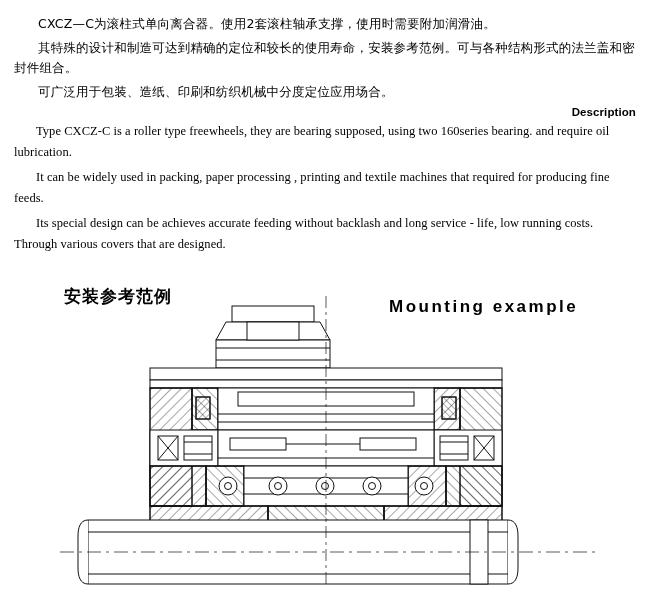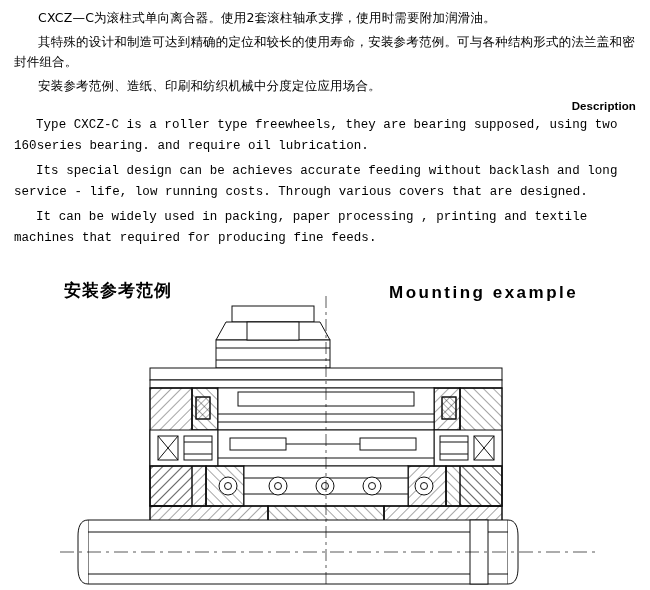--- a/index.html
+++ b/index.html
@@ -13,21 +13,21 @@
     font-family: "Liberation Sans", sans-serif;
     color: #000000;
     overflow: hidden;
     position: relative;
   }
   .page {
     width: 650px;
     height: 514px;
     position: relative;
     box-sizing: border-box;
-    padding: 8px 14px 0 14px;
+    padding: 14px 14px 0 14px;
   }
   .cn-para {
     font-family: "DejaVu Sans", sans-serif;
     font-size: 12.5px;
     line-height: 20px;
     margin: 0 0 4px 0;
     text-indent: 24px;
     letter-spacing: 0.2px;
   }
   .cn-para.first {
@@ -35,21 +35,21 @@
   }
   .section-title {
     font-family: "Liberation Sans", sans-serif;
     font-size: 11.5px;
     font-weight: bold;
     margin: 4px 0 3px 0;
     letter-spacing: 0.1px;
     text-align: right;
   }
   .en-para {
-    font-family: Liberation Mono, monospace;
+    font-family: Liberation Serif, serif;
     font-size: 12.5px;
     line-height: 21px;
     margin: 0 0 4px 0;
     text-indent: 22px;
     letter-spacing: 0.05px;
   }
   .headings {
     position: relative;
     height: 44px;
     margin-top: 22px;
@@ -59,21 +59,21 @@
     left: 50px;
     top: 8px;
     font-family: "DejaVu Sans", sans-serif;
     font-size: 17px;
     font-weight: bold;
     letter-spacing: 1px;
   }
   .heading-en {
     position: absolute;
     left: 375px;
-    top: 12px;
+    top: 20px;
     font-family: "Liberation Sans", sans-serif;
     font-size: 17px;
     font-weight: bold;
     letter-spacing: 2.5px;
   }
   .figure-wrap {
     position: absolute;
     left: 0;
     top: 292px;
     width: 650px;
@@ -83,27 +83,27 @@
     display: block;
   }
 </style>
 </head>
 <body>
 
 <div class="page">
 
   <p class="cn-para first">CXCZ—C为滚柱式单向离合器。使用2套滚柱轴承支撑，使用时需要附加润滑油。</p>
   <p class="cn-para">其特殊的设计和制造可达到精确的定位和较长的使用寿命，安装参考范例。可与各种结构形式的法兰盖和密封件组合。</p>
-  <p class="cn-para">安装参考范例、造纸、印刷和纺织机械中分度定位应用场合。</p>
+  <p class="cn-para">可广泛用于包装、造纸、印刷和纺织机械中分度定位应用场合。</p>
 
   <div class="section-title">Description</div>
 
   <p class="en-para">Type CXCZ-C is a roller type freewheels, they are bearing supposed, using two 160series bearing. and require oil lubrication.</p>
+  <p class="en-para">It can be widely used in packing, paper processing , printing and textile machines that required for producing fine feeds.</p>
   <p class="en-para">Its special design can be achieves accurate feeding without backlash and long service - life, low running costs. Through various covers that are designed.</p>
-  <p class="en-para">It can be widely used in packing, paper processing , printing and textile machines that required for producing fine feeds.</p>
 
   <div class="headings">
     <div class="heading-cn">安装参考范例</div>
     <div class="heading-en">Mounting example</div>
   </div>
 
   <div class="figure-wrap">
     <svg class="figure" width="650" height="298" viewBox="0 0 650 298" xmlns="http://www.w3.org/2000/svg">
       <defs>
         <pattern id="hatchR" width="7" height="7" patternUnits="userSpaceOnUse" patternTransform="rotate(45)">

